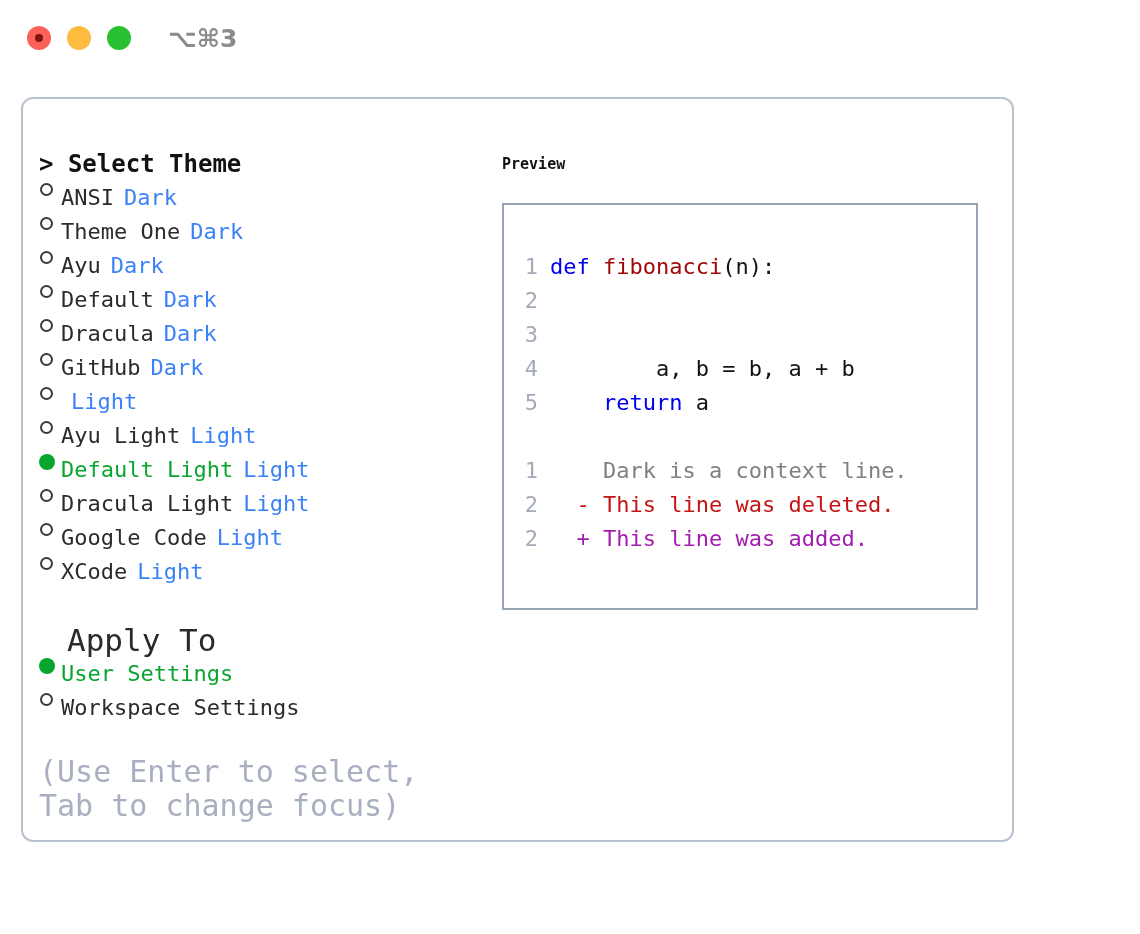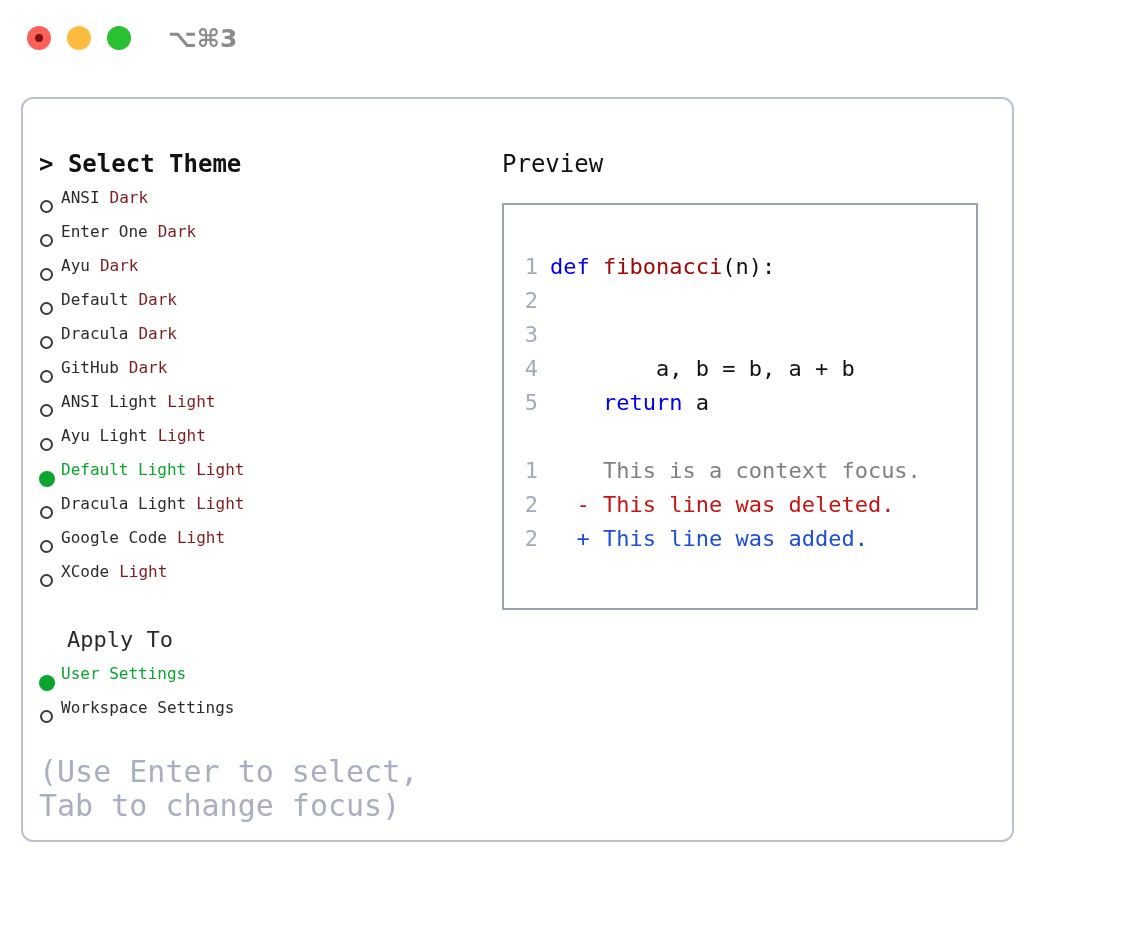--- a/index.html
+++ b/index.html
@@ -93,23 +93,23 @@
   .list-heading {
     font-size: 24px;
     font-weight: bold;
     color: #121212;
     line-height: 34px;
     white-space: pre;
   }
 
   .theme-row {
     display: flex;
-    align-items: flex-end;
-    line-height: 34px;
-    font-size: 16px;
+    align-items: center;
+    line-height: 34px;
+    font-size: 22px;
     white-space: pre;
     color: #2b2b2b;
   }
   .bullet {
     display: inline-block;
     width: 22px;
     flex: 0 0 22px;
     position: relative;
     color: #2b2b2b;
   }
@@ -128,28 +128,28 @@
     left: 0px;
     top: -16px;
     width: 16px;
     height: 16px;
     border-radius: 50%;
     background: #0aa52e;
   }
   .theme-name { color: #2b2b2b; }
   .theme-row.selected .theme-name { color: #0aa52e; }
   .theme-mode {
-    color: #7f1d1d;
+    color: #3b82f6;
     margin-left: 10px;
   }
 
   .section-spacer { height: 34px; }
 
   .apply-heading {
-    font-size: 22px;
+    font-size: 31px;
     color: #2b2b2b;
     line-height: 34px;
     padding-left: 28px;
     white-space: pre;
   }
 
   #hint {
     margin-top: 30px;
     font-size: 30px;
     color: #a7afc0;
@@ -159,24 +159,25 @@
   }
 
   
   #right-col {
     position: absolute;
     left: 479px;
     top: 48px;
     width: 490px;
   }
   #preview-title {
-    font-size: 24px;
+    font-size: 15px;
     color: #121212;
     line-height: 34px;
     white-space: pre;
+    font-weight: bold;
   }
   #preview-box {
     margin-top: 22px;
     width: 476px;
     height: 407px;
     border: 2px solid #97a4b4;
     box-sizing: border-box;
     background: #ffffff;
     position: relative;
   }
@@ -200,21 +201,21 @@
     text-align: right;
     margin-right: 12px;
   }
   .codetext { white-space: pre; }
   .kw   { color: #0000ee; }
   .fn   { color: #a00808; }
   .pl   { color: #121212; }
   .blank-line { height: 34px; }
   .diff-ctx { color: #808080; }
   .diff-del { color: #c41414; text-align: center; }
-  .diff-add { color: #1d4ed8; }
+  .diff-add { color: #a21caf; }
 </style>
 </head>
 <body>
 
 <div id="window">
 
   <div id="titlebar">
     <div class="lights">
       <span class="light red"></span>
       <span class="light yellow"></span>
@@ -222,26 +223,26 @@
     </div>
     <div id="shortcut">⌥⌘3</div>
   </div>
 
   <div id="panel">
 
     <div id="left-col">
       <div class="list-heading">&gt; Select Theme</div>
       <div id="theme-list">
           <div class="theme-row"><span class="bullet"><span class="ring"></span></span><span class="theme-name">ANSI</span><span class="theme-mode">Dark</span></div>
-          <div class="theme-row"><span class="bullet"><span class="ring"></span></span><span class="theme-name">Enter One</span><span class="theme-mode">Dark</span></div>
+          <div class="theme-row"><span class="bullet"><span class="ring"></span></span><span class="theme-name">Theme One</span><span class="theme-mode">Dark</span></div>
           <div class="theme-row"><span class="bullet"><span class="ring"></span></span><span class="theme-name">Ayu</span><span class="theme-mode">Dark</span></div>
           <div class="theme-row"><span class="bullet"><span class="ring"></span></span><span class="theme-name">Default</span><span class="theme-mode">Dark</span></div>
           <div class="theme-row"><span class="bullet"><span class="ring"></span></span><span class="theme-name">Dracula</span><span class="theme-mode">Dark</span></div>
           <div class="theme-row"><span class="bullet"><span class="ring"></span></span><span class="theme-name">GitHub</span><span class="theme-mode">Dark</span></div>
-          <div class="theme-row"><span class="bullet"><span class="ring"></span></span><span class="theme-name">ANSI Light</span><span class="theme-mode">Light</span></div>
+          <div class="theme-row"><span class="bullet"><span class="ring"></span></span><span class="theme-mode">Light</span></div>
           <div class="theme-row"><span class="bullet"><span class="ring"></span></span><span class="theme-name">Ayu Light</span><span class="theme-mode">Light</span></div>
           <div class="theme-row selected"><span class="bullet"><span class="dot"></span></span><span class="theme-name">Default Light</span><span class="theme-mode">Light</span></div>
           <div class="theme-row"><span class="bullet"><span class="ring"></span></span><span class="theme-name">Dracula Light</span><span class="theme-mode">Light</span></div>
           <div class="theme-row"><span class="bullet"><span class="ring"></span></span><span class="theme-name">Google Code</span><span class="theme-mode">Light</span></div>
           <div class="theme-row"><span class="bullet"><span class="ring"></span></span><span class="theme-name">XCode</span><span class="theme-mode">Light</span></div>
         </div>
 
       <div class="section-spacer"></div>
 
       <div class="apply-heading">Apply To</div>
@@ -256,21 +257,21 @@
     <div id="right-col">
       <div id="preview-title">Preview</div>
       <div id="preview-box">
         <div id="code-area">
             <div class="code-line"><span class="lineno">1</span><span class="codetext"><span class="kw">def </span><span class="fn">fibonacci</span><span class="pl">(n):</span></span></div>
             <div class="code-line"><span class="lineno">2</span></div>
             <div class="code-line"><span class="lineno">3</span></div>
             <div class="code-line"><span class="lineno">4</span><span class="codetext"><span class="pl">        a, b = b, a + b</span></span></div>
             <div class="code-line"><span class="lineno">5</span><span class="codetext"><span class="pl">    </span><span class="kw">return</span><span class="pl"> a</span></span></div>
             <div class="blank-line"></div>
-            <div class="code-line"><span class="lineno">1</span><span class="codetext diff-ctx">    This is a context focus.</span></div>
+            <div class="code-line"><span class="lineno">1</span><span class="codetext diff-ctx">    Dark is a context line.</span></div>
             <div class="code-line"><span class="lineno">2</span><span class="codetext diff-del">  - This line was deleted.</span></div>
             <div class="code-line"><span class="lineno">2</span><span class="codetext diff-add">  + This line was added.</span></div>
           </div>
       </div>
     </div>
 
   </div>
 </div>
 
 </body></html>

